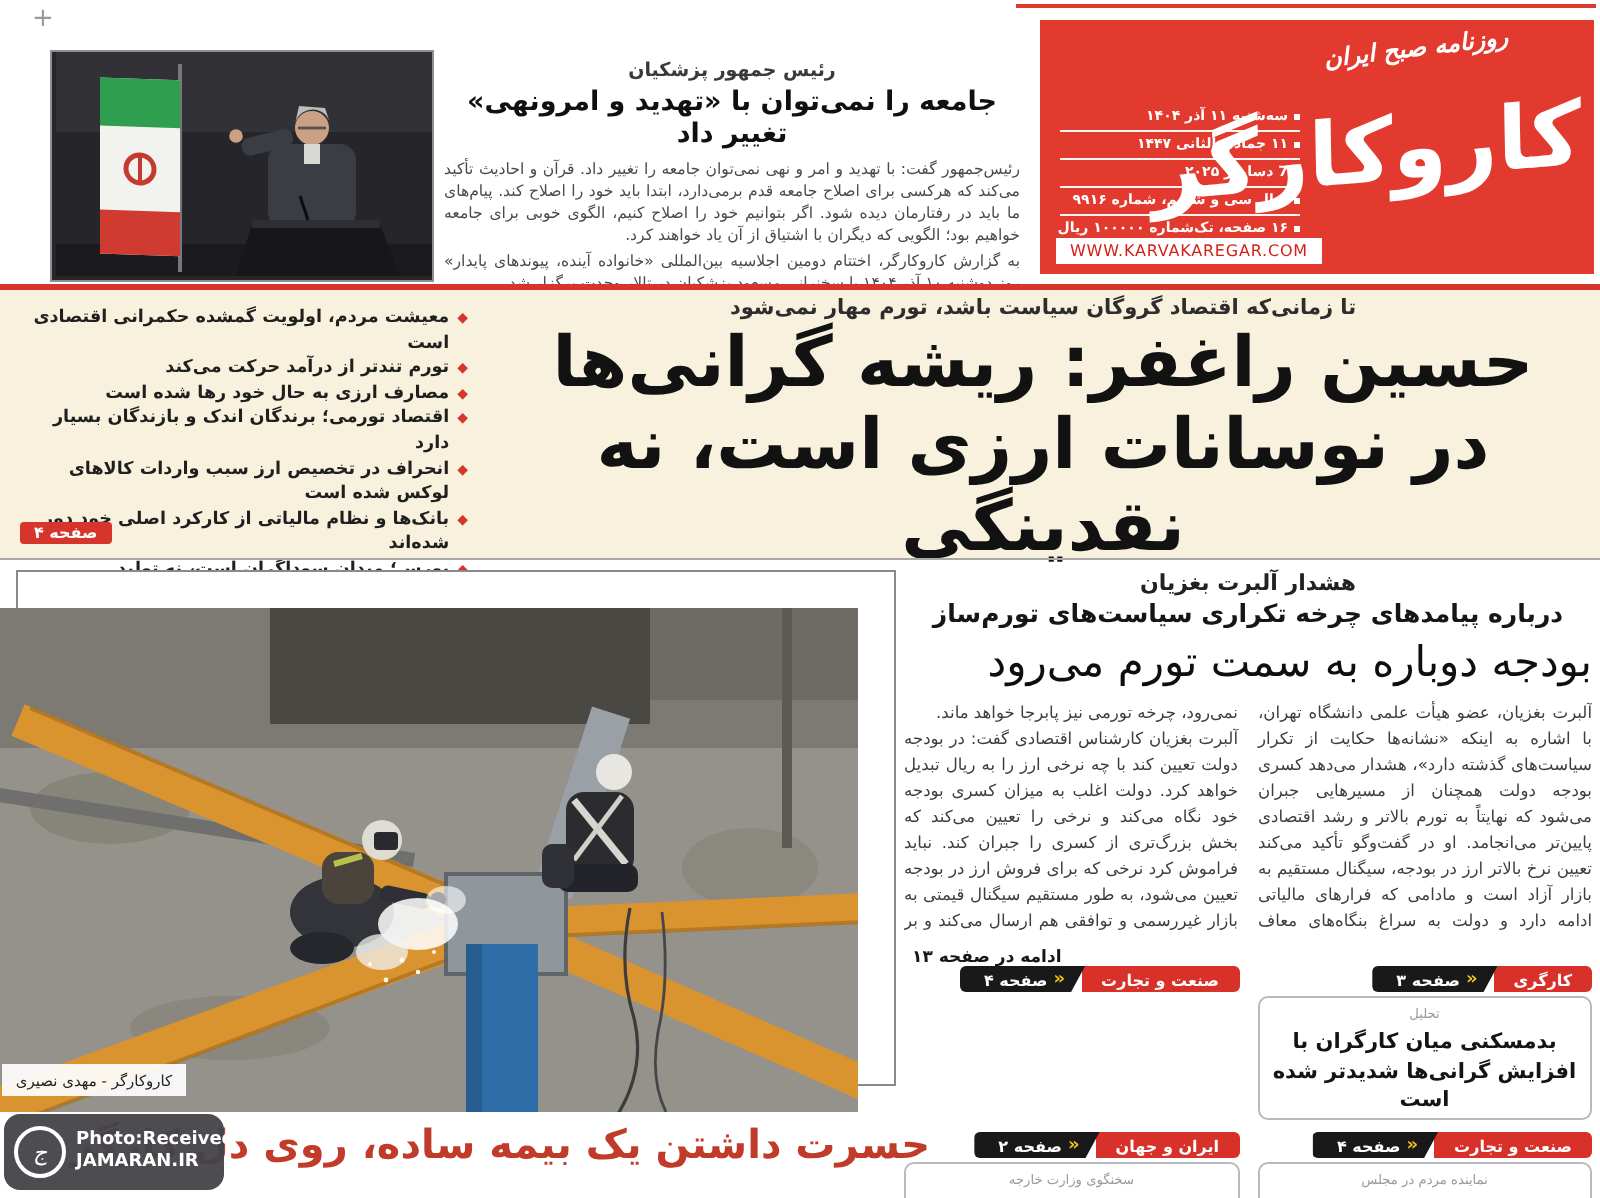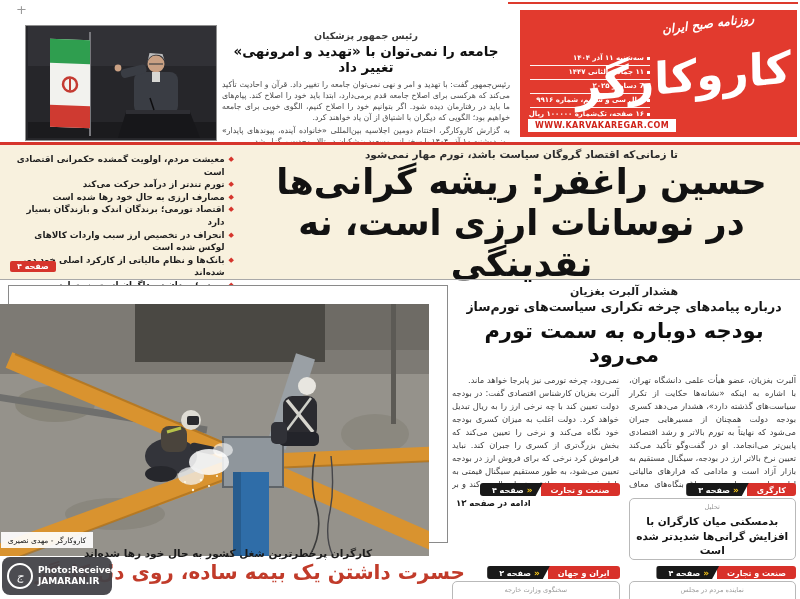--- a/index.html
+++ b/index.html
@@ -12,21 +12,21 @@
   .masthead{position:absolute;top:10px;left:520px;width:277px;height:127px;background:#e23a2e;}
   .m-tagline{position:absolute;top:7px;right:14px;width:150px;color:#fff;font-size:12px;
              font-weight:bold;font-style:italic;text-align:center;transform:rotate(-7deg);}
   .m-title{position:absolute;top:34px;right:6px;width:170px;color:#fff;font-size:44px;
            font-weight:bold;text-align:center;transform:rotate(-5deg) skewX(-4deg);line-height:1.4;}
   .m-dates{position:absolute;top:42px;left:10px;width:120px;}
   .m-date{display:flex;align-items:center;gap:3px;border-bottom:1px solid rgba(255,255,255,.95);
           padding:2px 0 3px;color:#fff;font-size:7px;font-weight:bold;white-space:nowrap;}
   .m-sq{width:3px;height:3px;background:#fff;flex:0 0 auto;}
   .m-url{position:absolute;left:8px;bottom:5px;background:#fff;color:#d0231a;font-size:8px;
-         font-weight:bold;padding:2px 7px;direction:ltr;letter-spacing:.4px;}
+         font-weight:normal;padding:2px 7px;direction:ltr;letter-spacing:.4px;}
   
   .pres-photo{position:absolute;top:25px;left:25px;width:190px;height:114px;border:1px solid #8f8f8f;
               background:#26262a;}
   .pres-art{position:absolute;top:30px;left:222px;width:288px;}
   .pres-kicker{font-size:9.5px;font-weight:bold;color:#3a3a3a;text-align:center;margin-bottom:2px;}
   .pres-head{font-size:13.5px;font-weight:800;color:#101010;text-align:center;margin-bottom:5px;}
   .pres-body{font-size:7.8px;line-height:10.9px;color:#4a4a4a;text-align:justify;}
   .pres-body+.pres-body{margin-top:2px;}
   .pres-cont{font-size:8px;font-weight:bold;color:#161616;text-align:left;margin-top:2px;}
   
@@ -53,21 +53,21 @@
              border-radius:8px;display:flex;align-items:center;gap:5px;padding:0 5px;box-sizing:border-box;
              direction:ltr;z-index:5;}
   .wm-logo{width:26px;height:26px;border-radius:50%;border:2px solid #fff;box-sizing:border-box;
            display:flex;align-items:center;justify-content:center;color:#fff;font-size:11px;
            font-style:italic;flex:0 0 auto;}
   .wm-txt{color:#fff;font-size:9px;font-weight:bold;line-height:11px;white-space:nowrap;}
   
   .budget{position:absolute;top:285px;left:452px;width:344px;}
   .bud-k1{font-size:11px;font-weight:bold;color:#222;text-align:center;}
   .bud-k2{font-size:12.5px;font-weight:bold;color:#161616;text-align:center;margin-top:1px;}
-  .bud-head{font-size:21px;font-weight:700;color:#0e0e0e;text-align:center;margin:5px 0 7px;}
+  .bud-head{font-size:21px;font-weight:400;color:#0e0e0e;margin:5px 0 7px;}
   .bud-body{font-size:8.3px;line-height:13px;color:#3d3d3d;text-align:justify;white-space:pre-line;
             column-count:2;column-gap:10px;height:122px;overflow:hidden;}
   .bud-cont{font-size:8.5px;font-weight:bold;color:#161616;text-align:left;margin-top:2px;
             padding-left:4px;}
   
   .nb-grid{position:absolute;top:483px;left:452px;width:344px;display:grid;
            grid-template-columns:1fr 1fr;column-gap:9px;row-gap:6px;}
   .nb-cell{}
   .nb-tab{display:flex;align-items:stretch;height:13px;margin-bottom:2px;direction:rtl;}
   .nb-cat{background:#d8312a;color:#fff;font-size:8px;font-weight:bold;padding:1px 10px 0;
@@ -261,21 +261,20 @@
           <circle cx="214" cy="182" r="1.1"></circle>
         <circle cx="198" cy="186" r="1.2"></circle>
           <circle cx="222" cy="172" r="1"></circle>
         <circle cx="190" cy="178" r="1"></circle>
       </g>
 
       <rect x="6" y="228" width="92" height="16" fill="#ffffff" opacity=".92"></rect>
       <text x="52" y="239" text-anchor="middle" font-size="7.5" fill="#222222">کاروکارگر - مهدی نصیری</text>
     </svg>
   </div>
-  <div class="cap-black">کارگران پرخطرترین شغل کشور به حال خود رها شده‌اند</div>
   <div class="cap-red">حسرت داشتن یک بیمه ساده، روی دل کارگر</div>
   <div class="watermark">
     <span class="wm-logo">ج</span>
     <span class="wm-txt">
       <span>Photo:Received</span><br>
       <span>JAMARAN.IR</span>
     </span>
   </div>
 
   <div class="budget">

